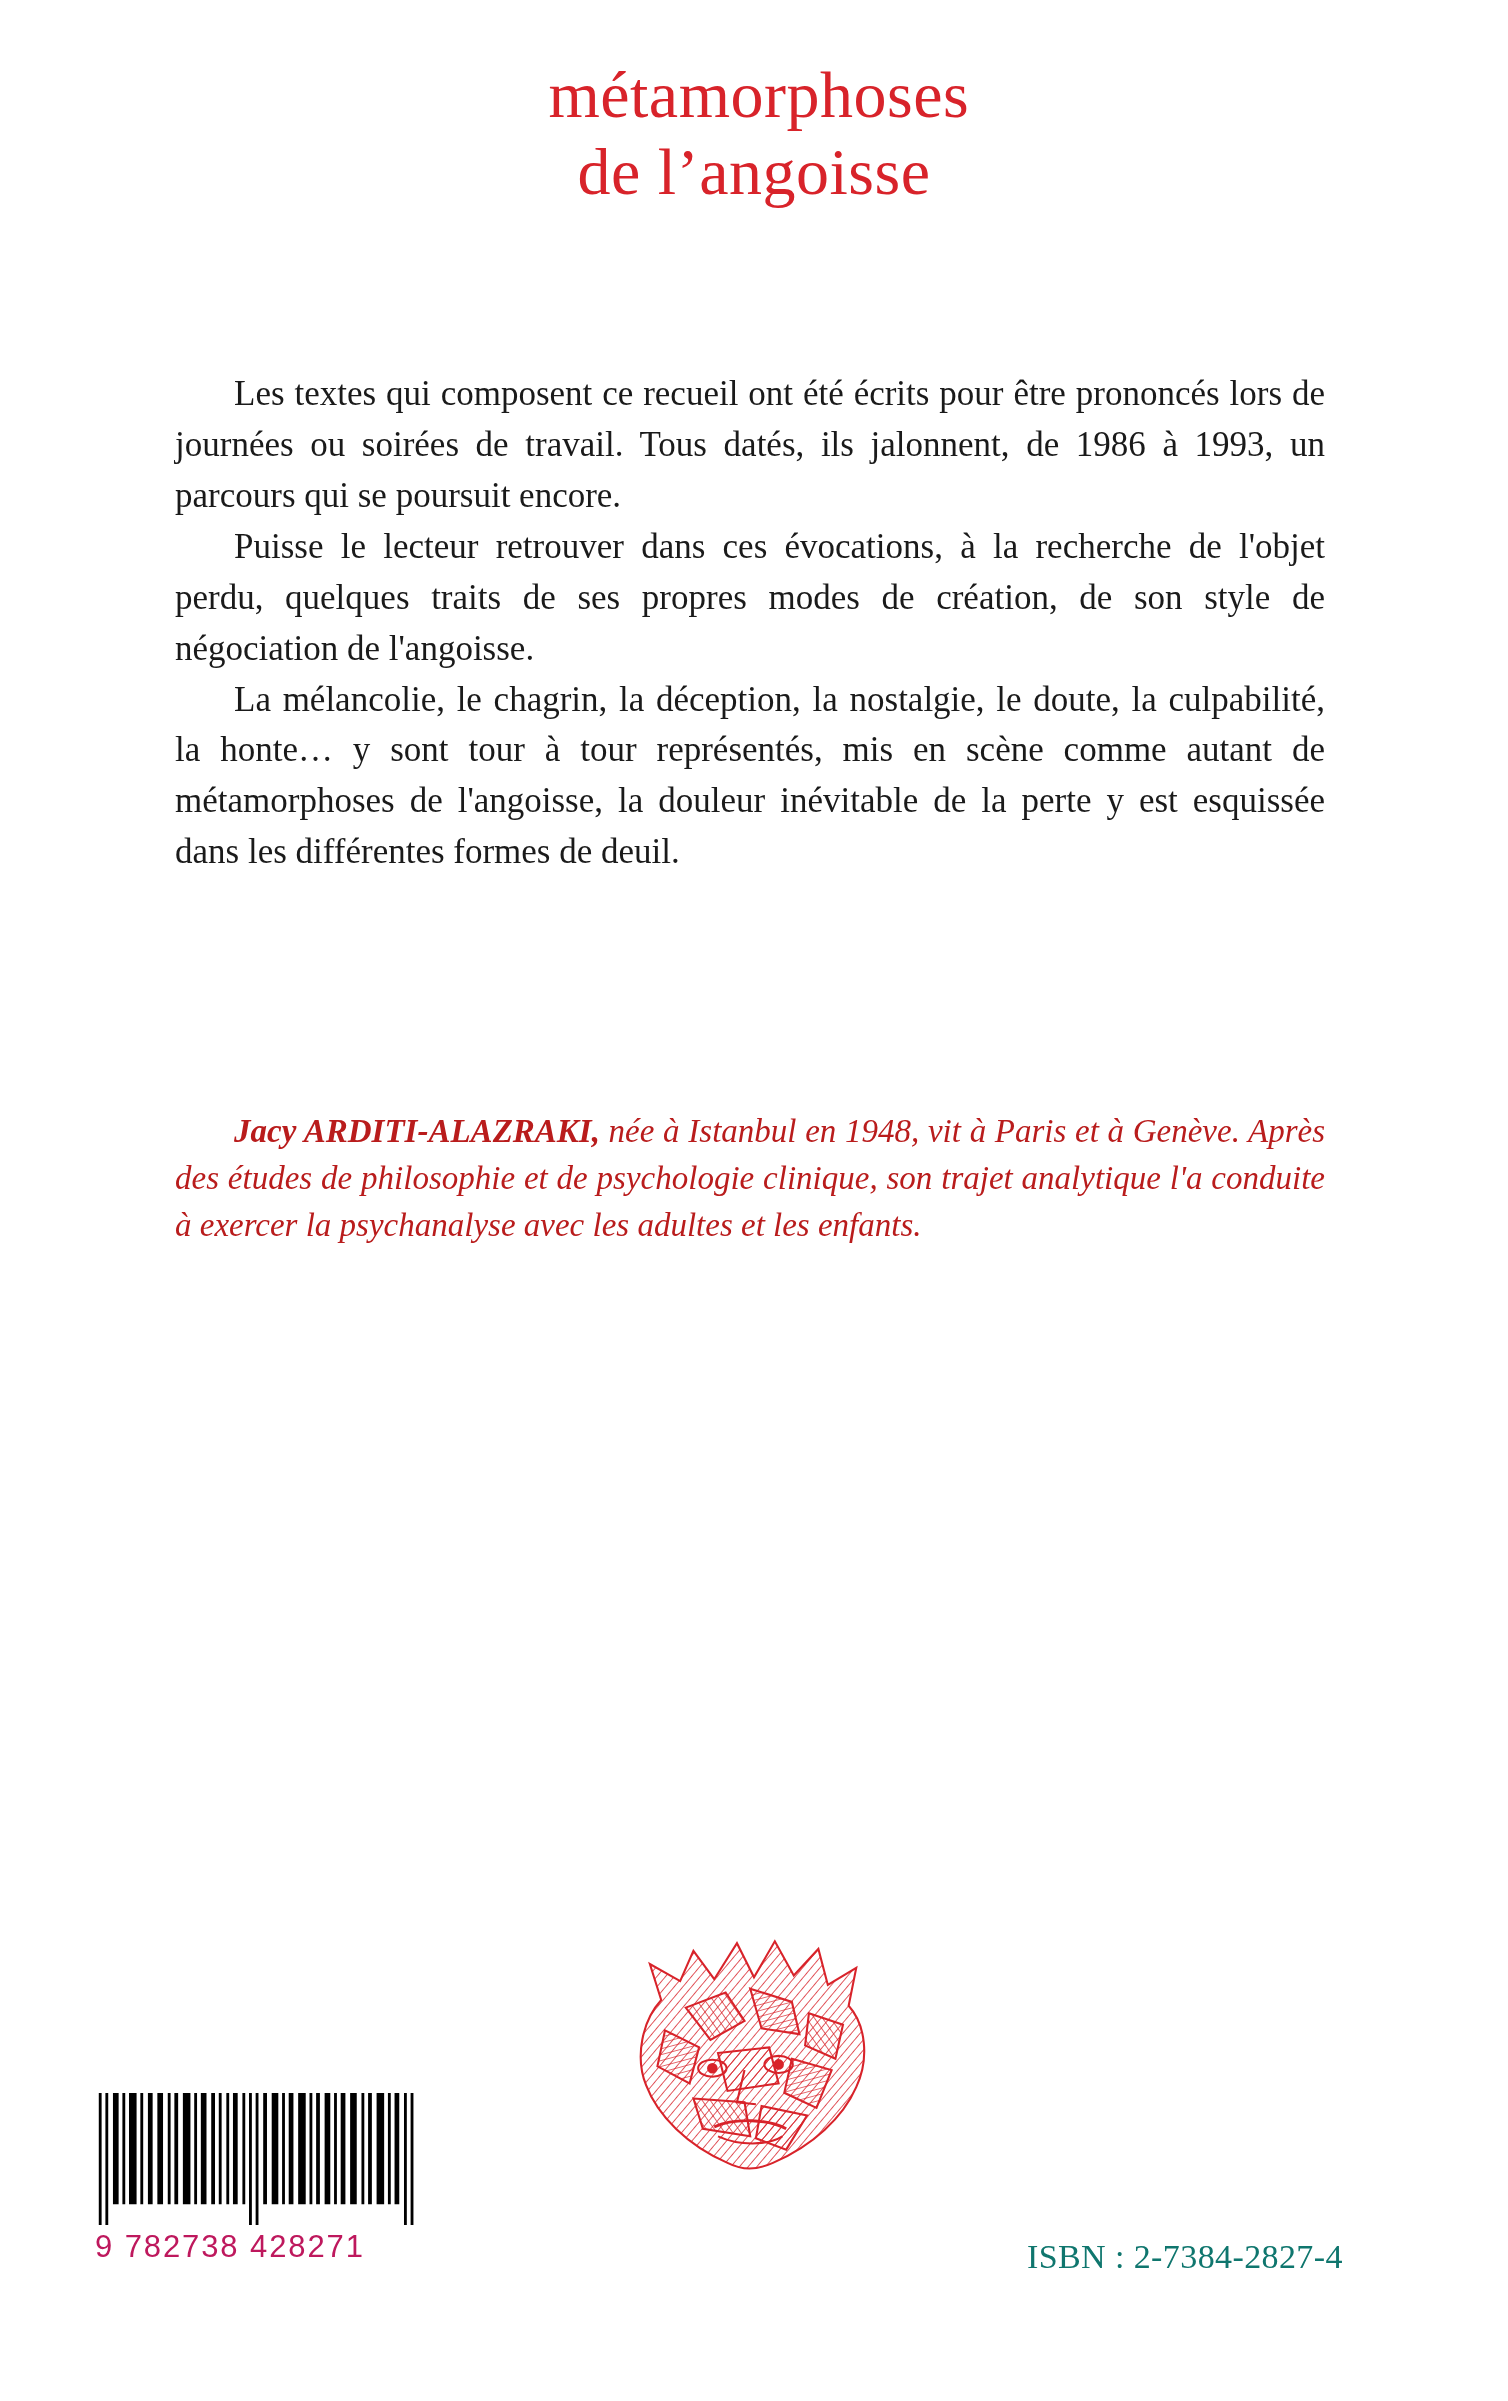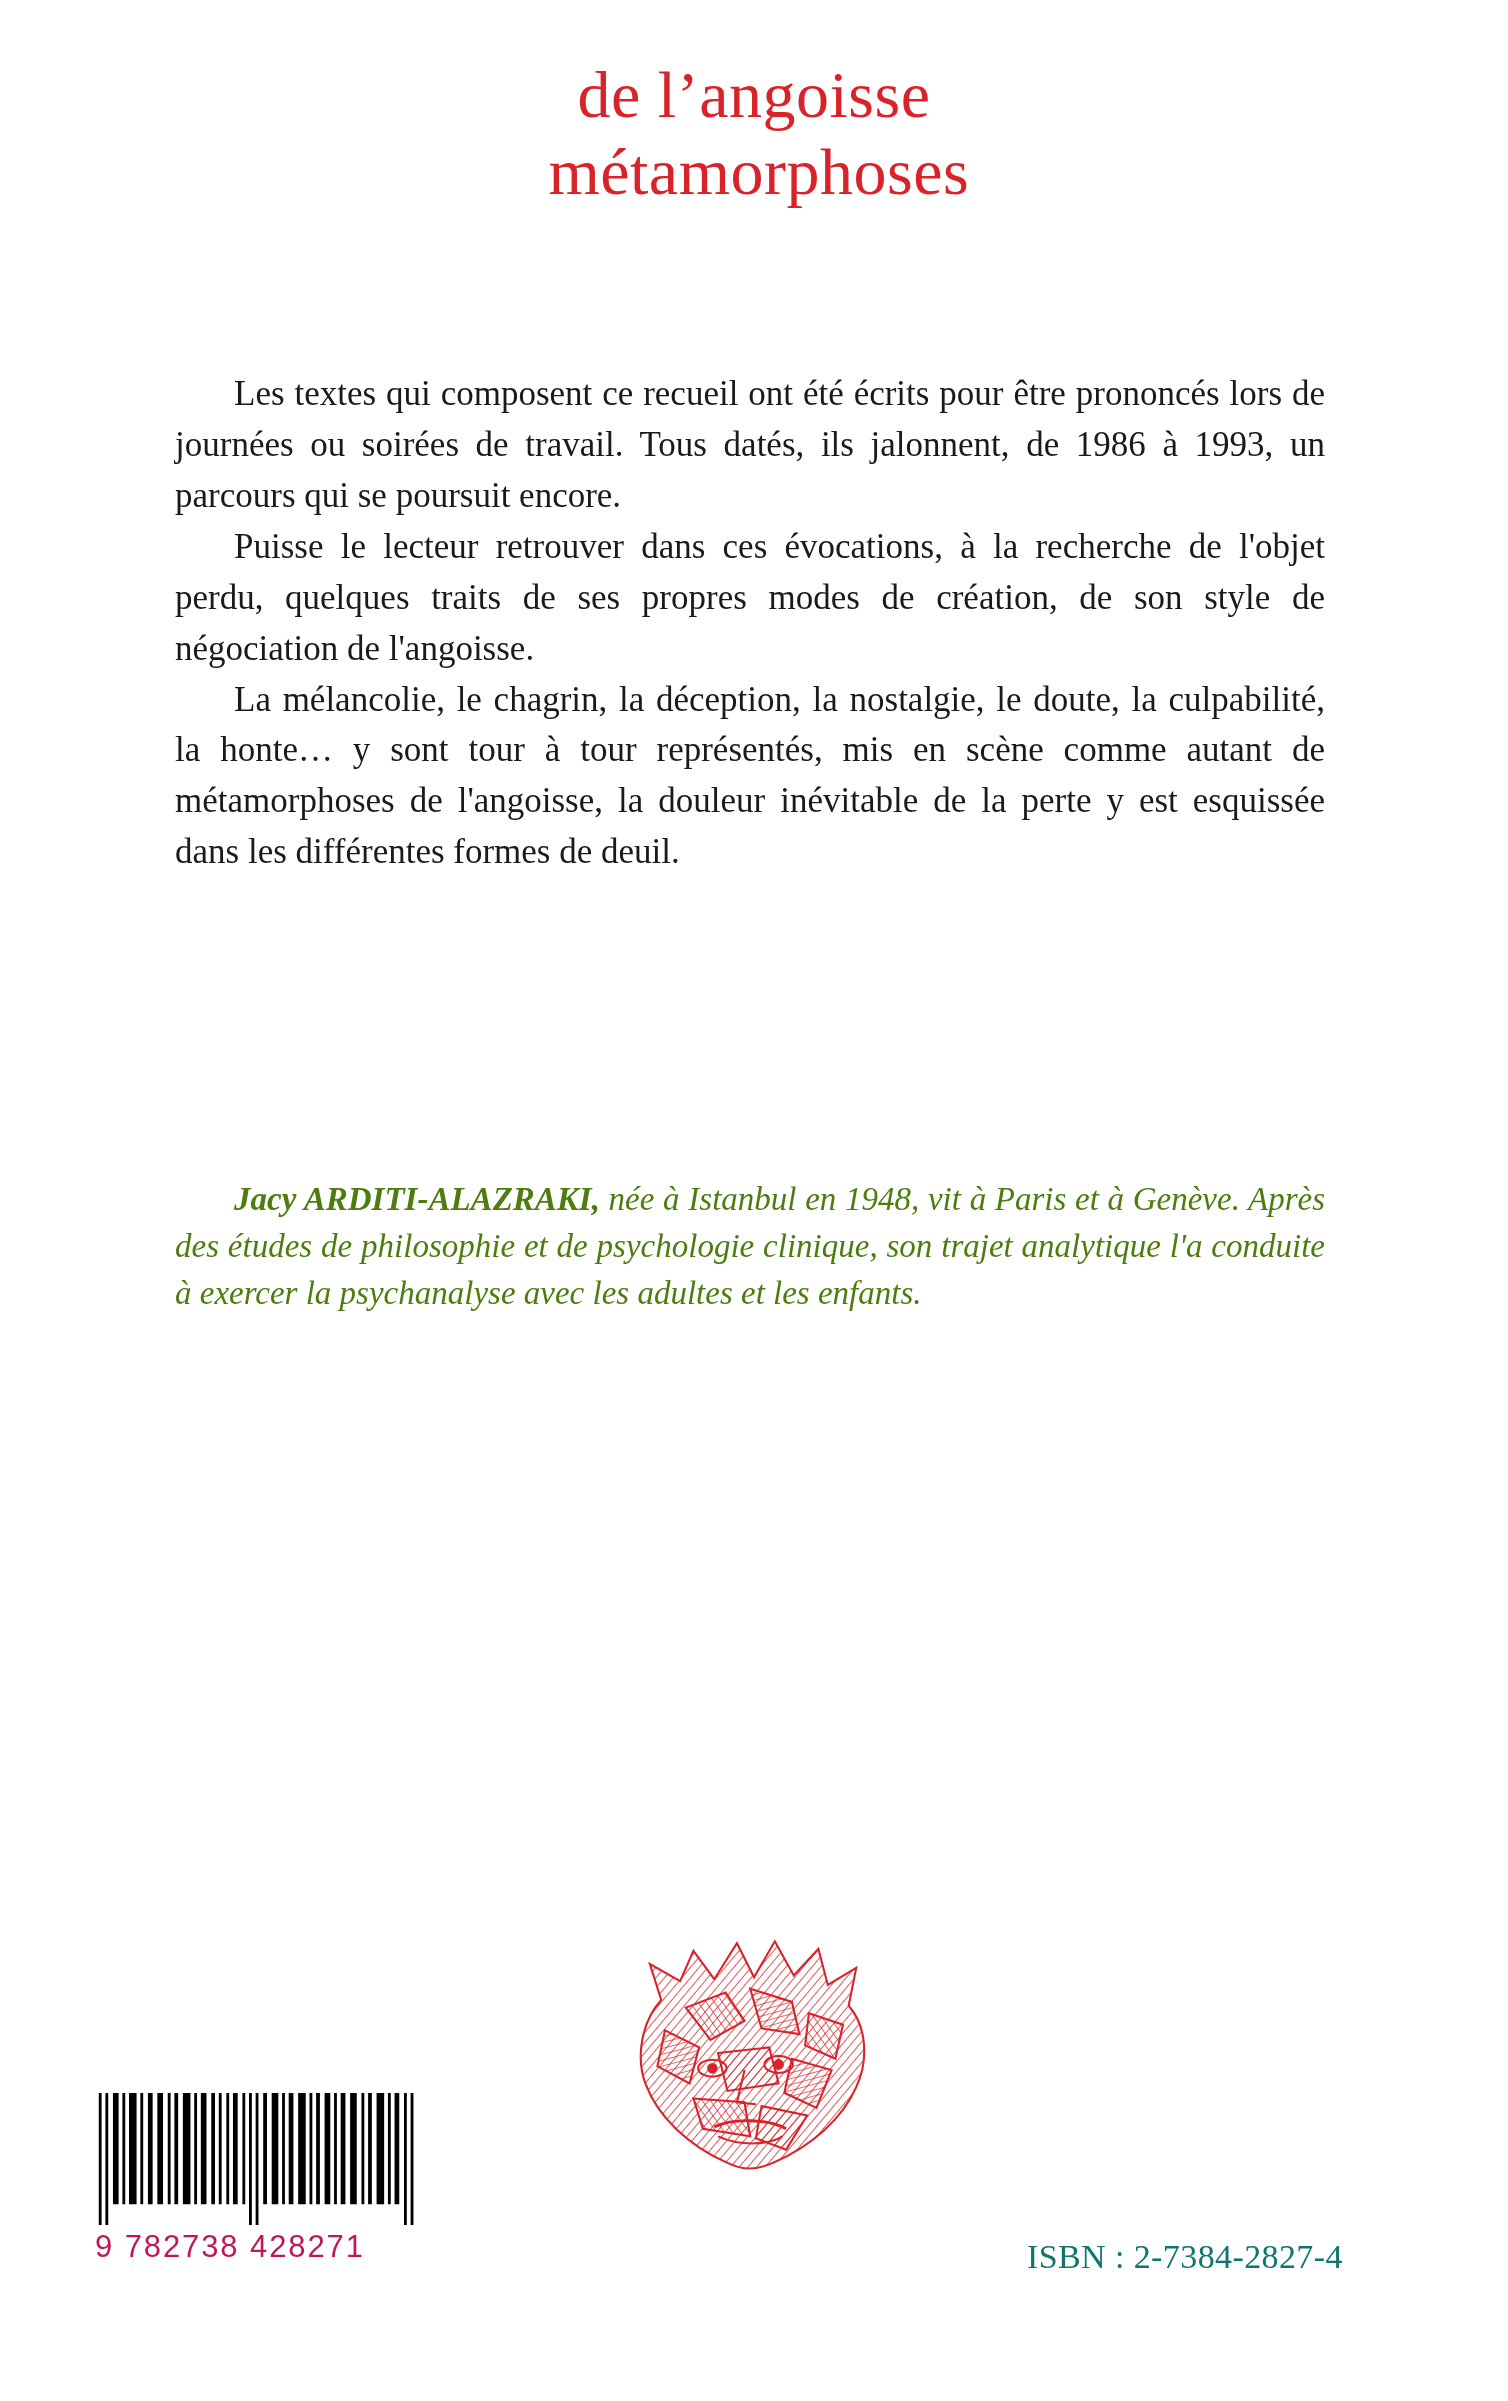--- a/index.html
+++ b/index.html
@@ -53,28 +53,28 @@
     color: #1a1a1a;
   }
   .body-block p {
     margin: 0;
     text-indent: 59px;
   }
 
   
   .bio-block {
     position: absolute;
-    top: 1176px;
+    top: 1108px;
     left: 175px;
     width: 1150px;
     font-size: 33px;
     line-height: 1.42;
     font-style: italic;
     text-align: justify;
-    color: #4d7c0f;
+    color: #b91c1c;
   }
   .bio-block p { margin: 0; text-indent: 59px; }
   .bio-name {
     font-weight: bold;
     font-style: italic;
   }
 
   
   .collection-block {
     position: absolute;
@@ -143,22 +143,22 @@
     letter-spacing: 0.4px;
     white-space: nowrap;
   }
 </style>
 </head>
 <body>
 
 <div class="page">
 
   <div class="title-block">
+    <div class="title-line title-line-1">métamorphoses</div>
     <div class="title-line title-line-2">de l’angoisse</div>
-    <div class="title-line title-line-1">métamorphoses</div>
   </div>
 
   <div class="body-block">
     <p>Les textes qui composent ce recueil ont été écrits pour être prononcés lors de journées ou soirées de travail. Tous datés, ils jalonnent, de 1986 à 1993, un parcours qui se poursuit encore.</p>
     <p>Puisse le lecteur retrouver dans ces évocations, à la recherche de l'objet perdu, quelques traits de ses propres modes de création, de son style de négociation de l'angoisse.</p>
     <p>La mélancolie, le chagrin, la déception, la nostalgie, le doute, la culpabilité, la honte… y sont tour à tour représentés, mis en scène comme autant de métamorphoses de l'angoisse, la douleur inévitable de la perte y est esquissée dans les différentes formes de deuil.</p>
   </div>
 
   <div class="bio-block">
     <p><span class="bio-name">Jacy ARDITI-ALAZRAKI,</span><span> née à Istanbul en 1948, vit à Paris et à Genève. Après des études de philosophie et de psychologie clinique, son trajet analytique l'a conduite à exercer la psychanalyse avec les adultes et les enfants.</span></p>

